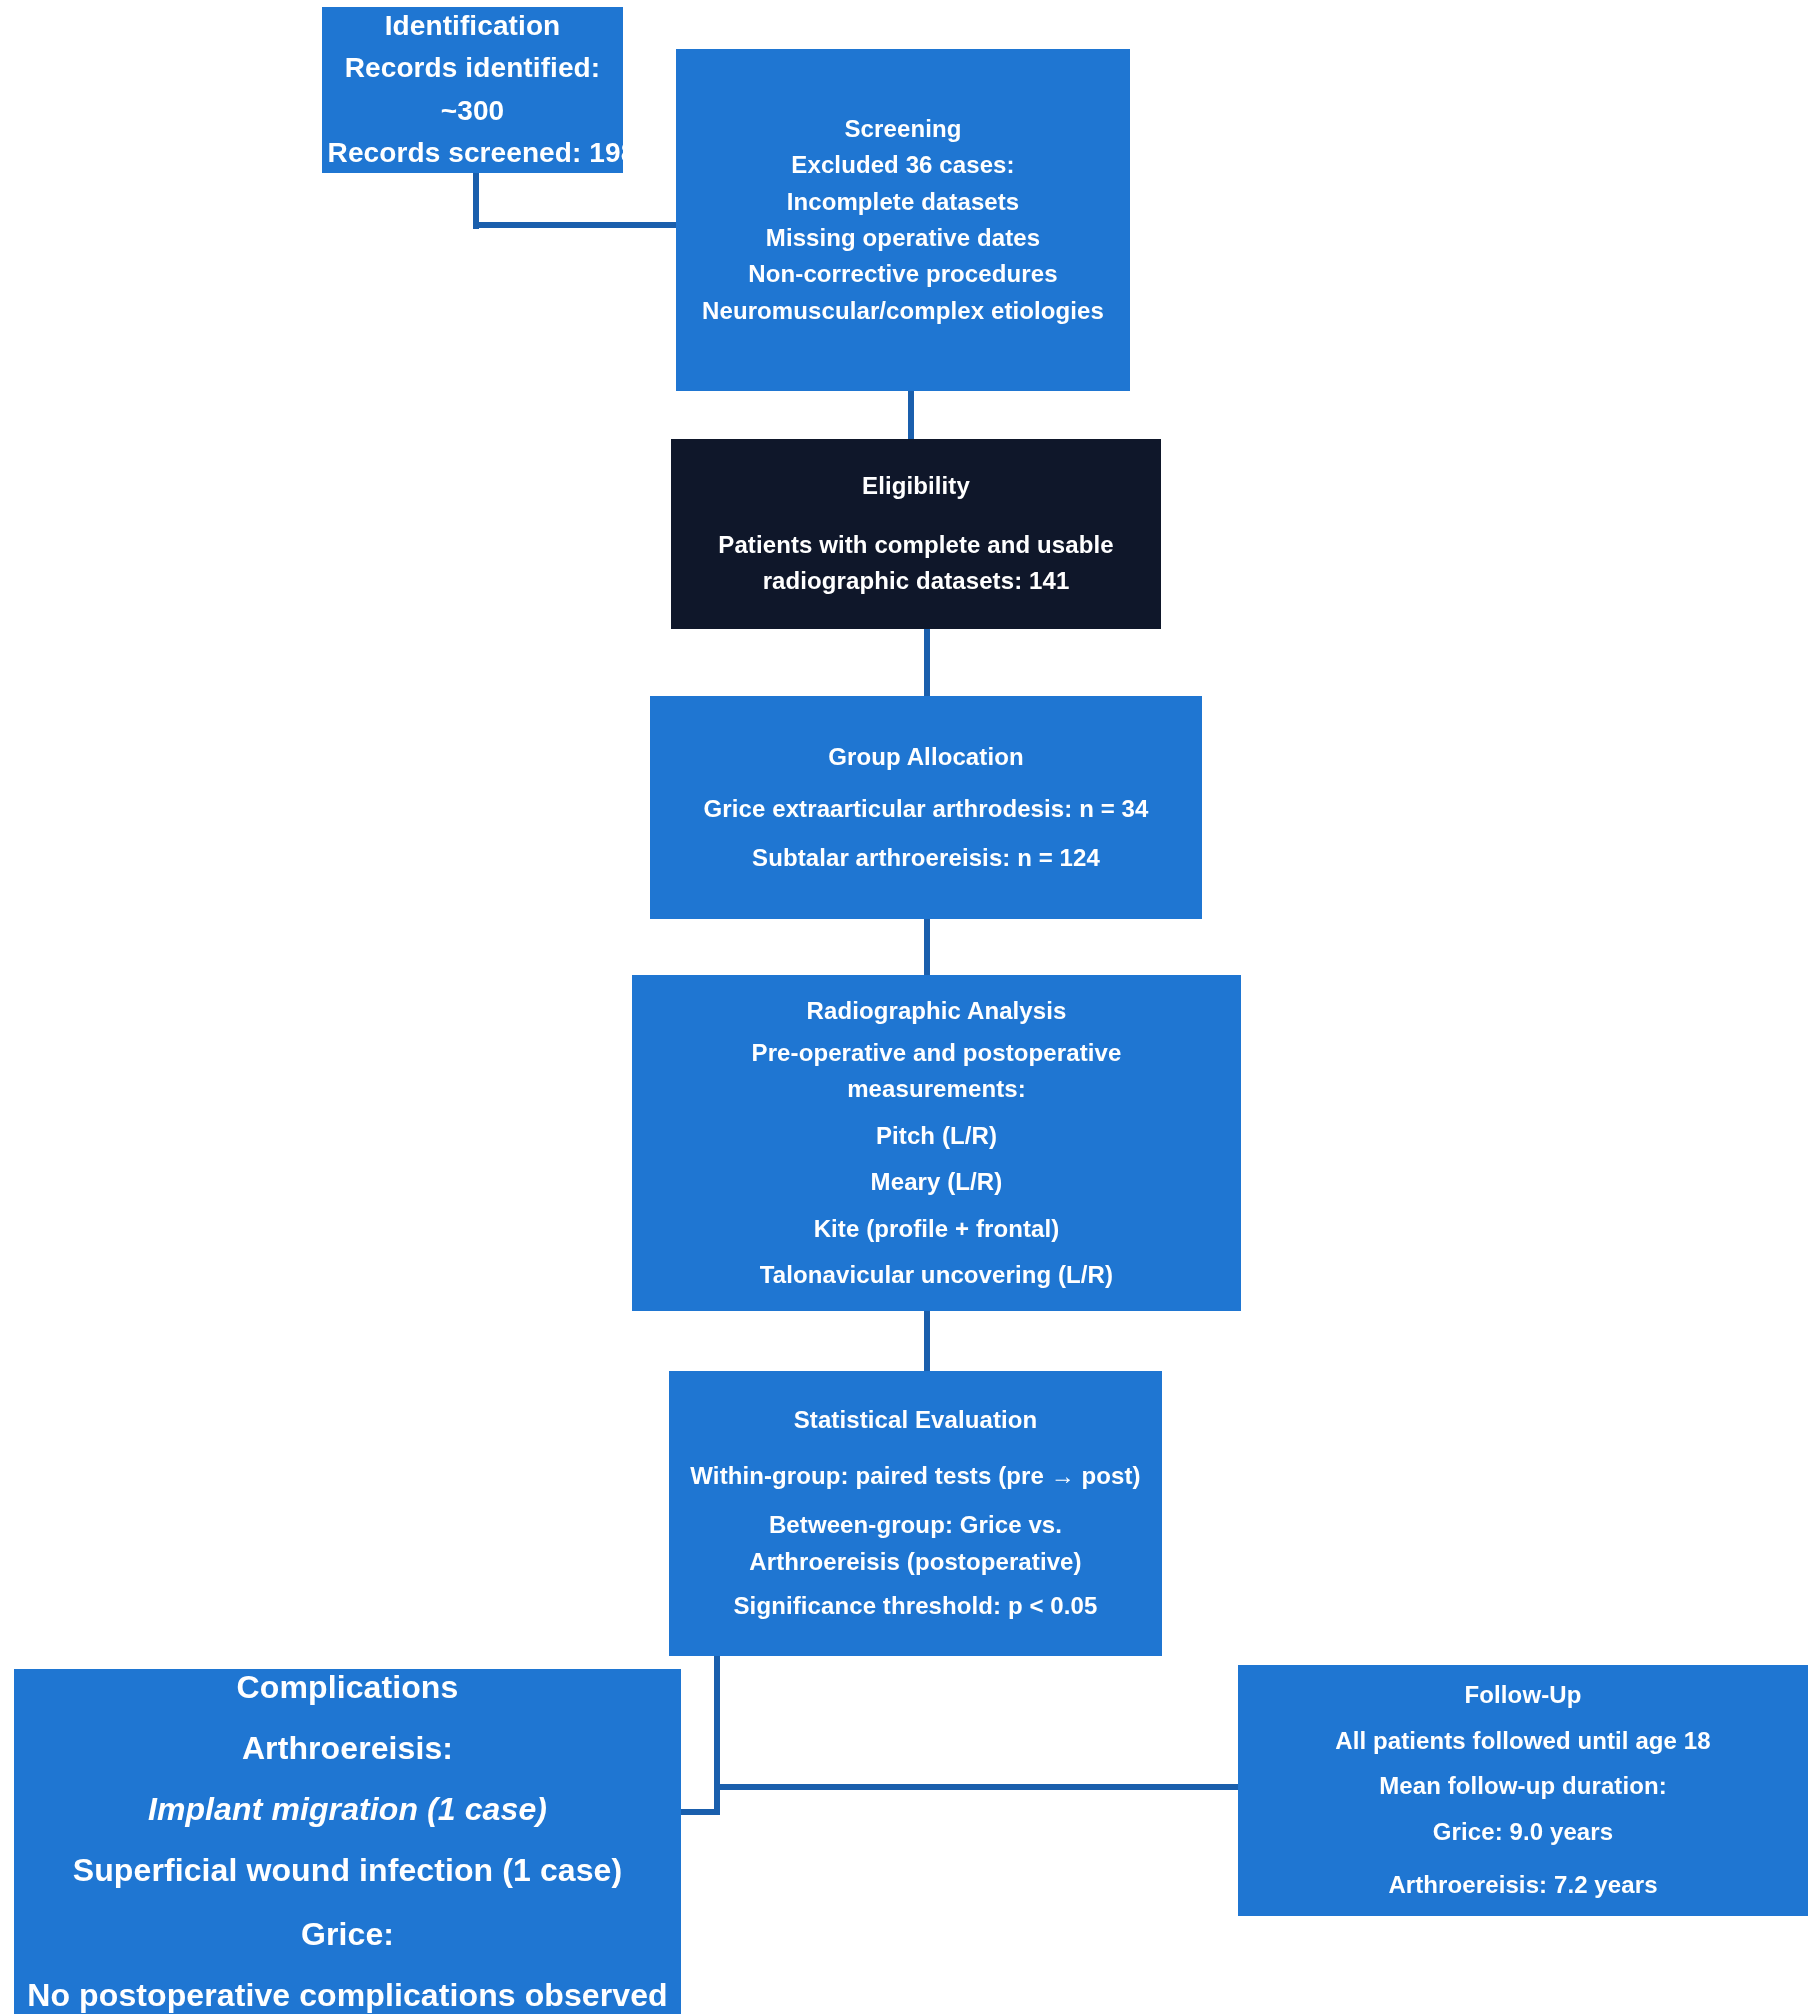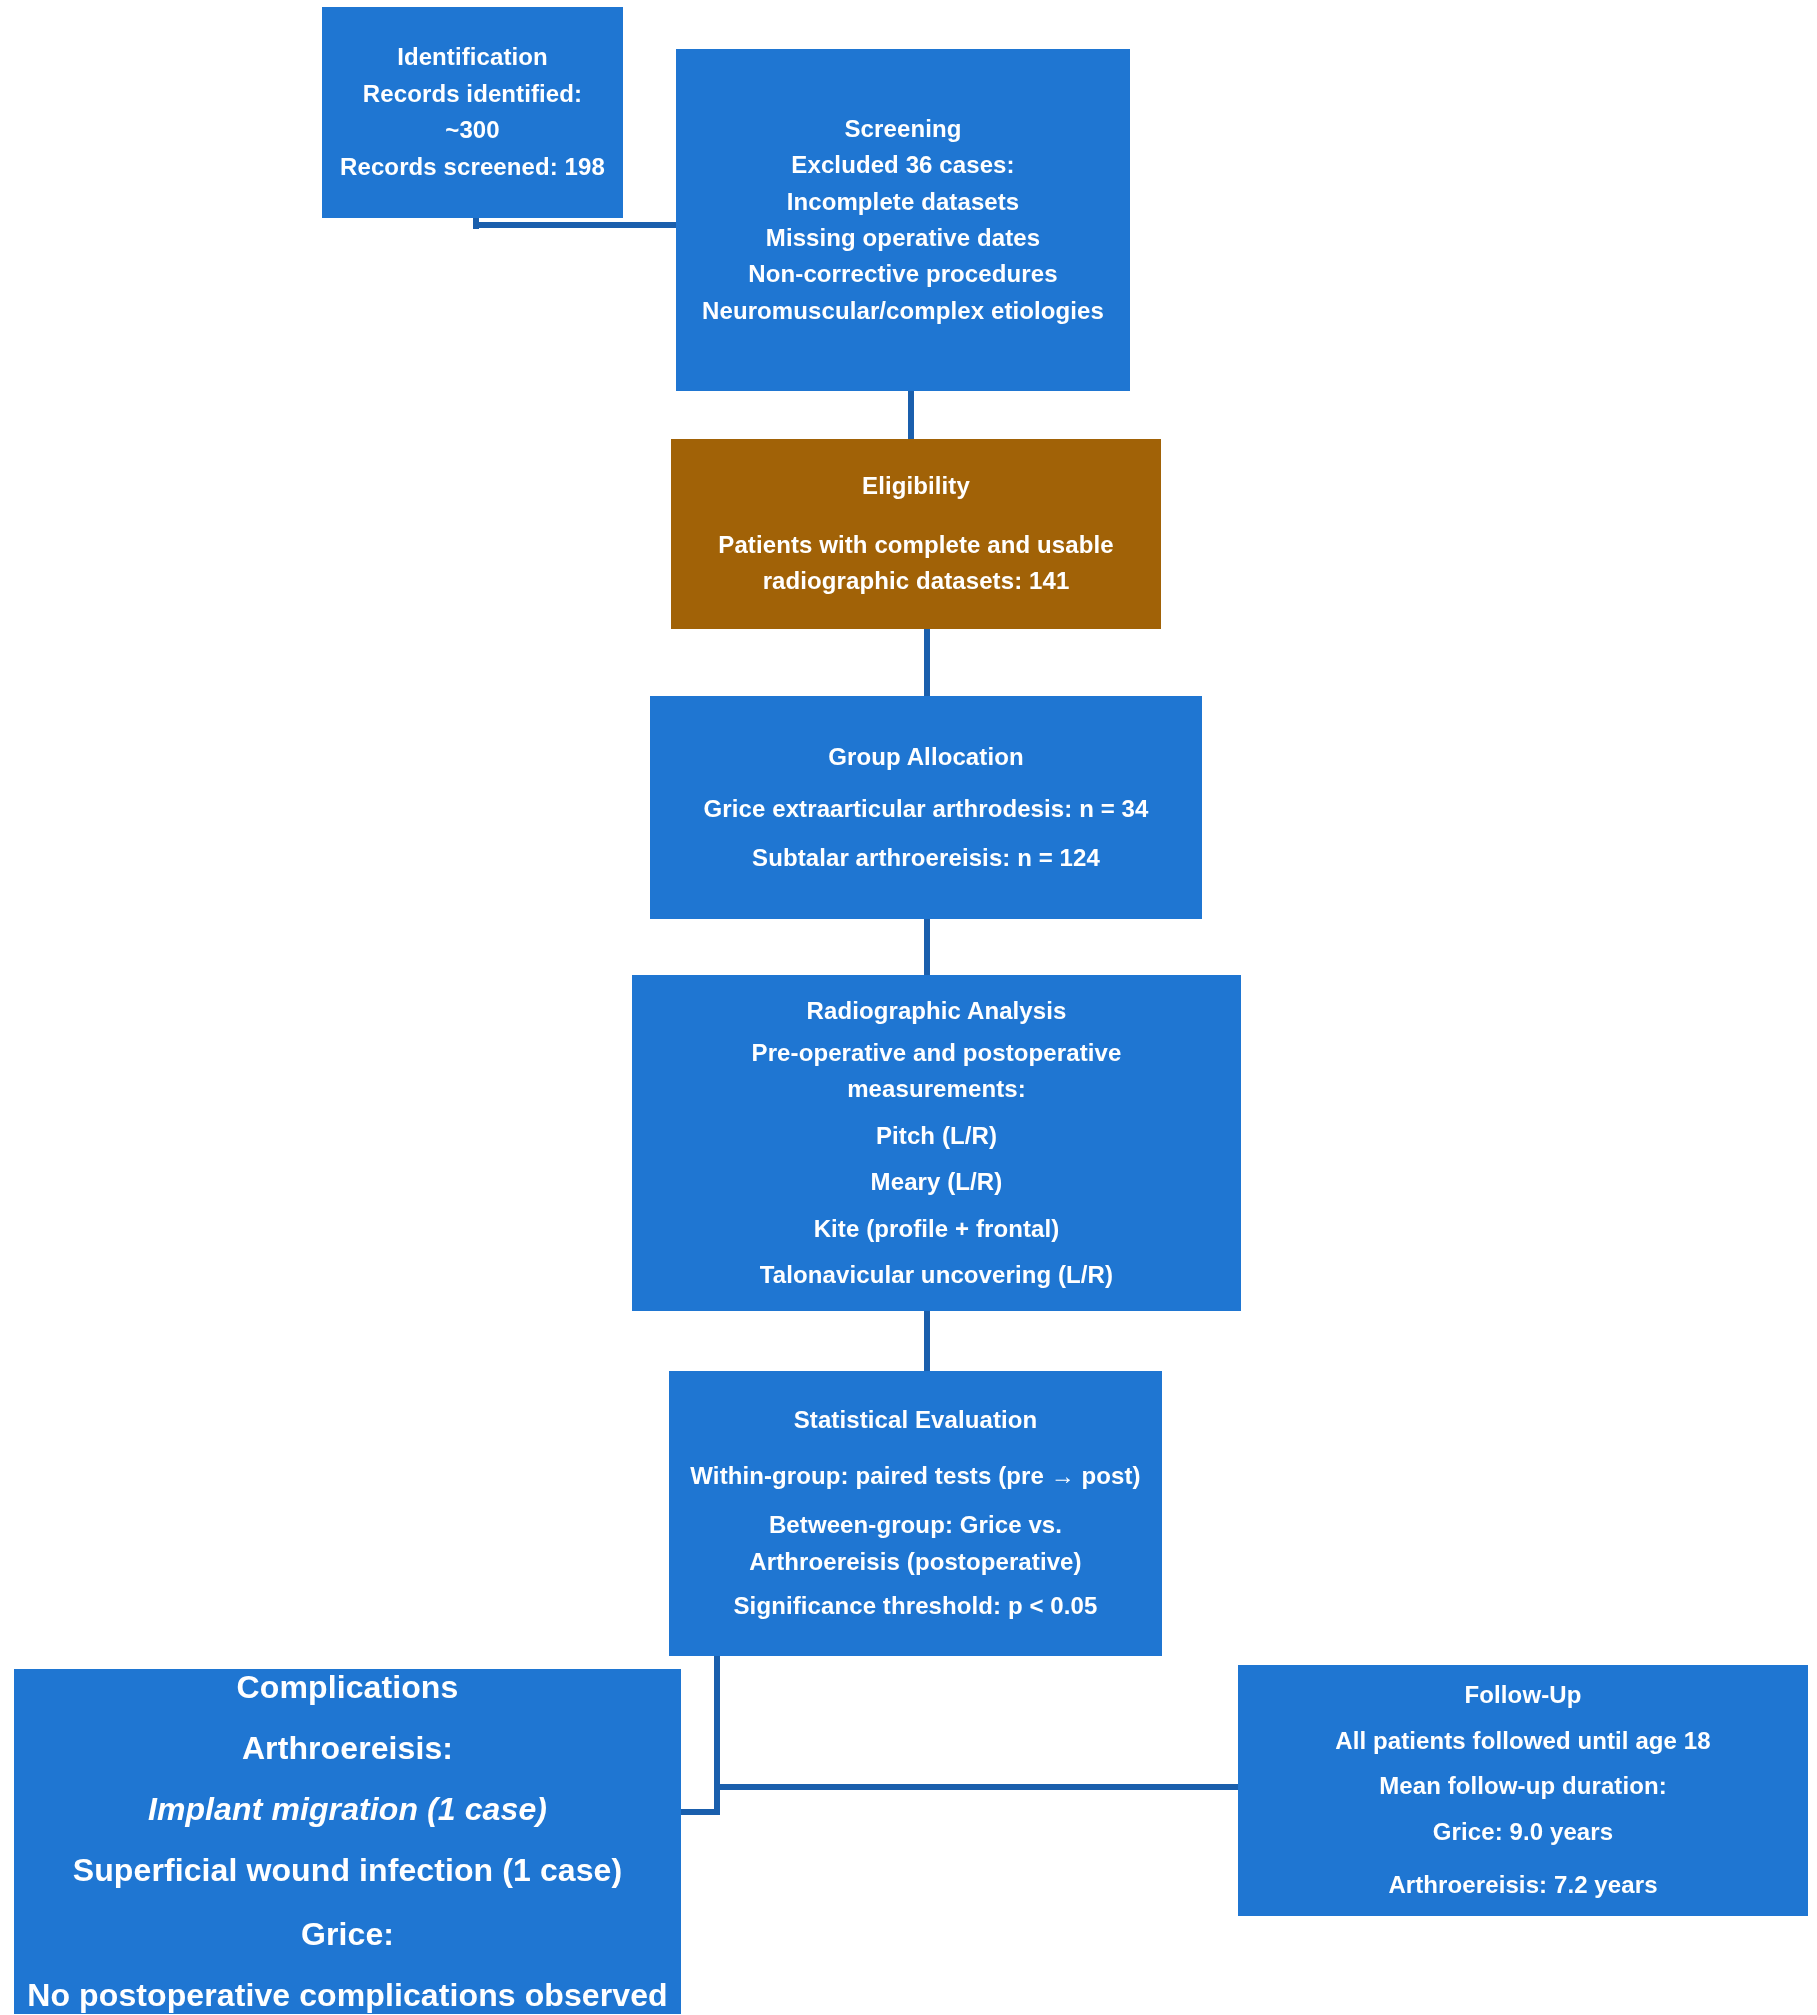--- a/index.html
+++ b/index.html
@@ -63,37 +63,37 @@
   <div class="connector v" style="left: 924px; top: 919px; height: 56px; background: rgb(26, 95, 173);"></div>
 
   <div class="connector v" style="left: 924px; top: 1311px; height: 61px; background: rgb(26, 95, 173);"></div>
 
   <div class="connector v" style="left: 714px; top: 1655px; height: 160px; background: rgb(26, 95, 173);"></div>
 
   <div class="connector h" style="left: 714px; top: 1784px; width: 524px; background: rgb(26, 95, 173);"></div>
 
   <div class="connector h" style="left: 679px; top: 1809px; width: 41px; background: rgb(26, 95, 173);"></div>
 
-  <div class="node" style="left: 322px; top: 6.7px; width: 301px; height: 211px; font-size: 24px; background: rgb(31, 118, 210); color: rgb(255, 255, 255);">
+  <div class="node" style="left: 322px; top: 6.7px; width: 301px; height: 166px; font-size: 28px; background: rgb(31, 118, 210); color: rgb(255, 255, 255);">
     <span class="line">Identification</span>
     <span class="line">Records identified:</span>
     <span class="line">~300</span>
     <span class="line">Records screened: 198</span>
   </div>
 
   <div class="node" style="left: 676px; top: 49px; width: 454px; height: 342px; font-size: 24px; background: rgb(31, 118, 210); color: rgb(255, 255, 255);">
     <span class="line">Screening</span>
     <span class="line">Excluded 36 cases:</span>
     <span class="line">Incomplete datasets</span>
     <span class="line">Missing operative dates</span>
     <span class="line">Non-corrective procedures</span>
     <span class="line wrap" style="max-width:403px;">Neuromuscular/complex etiologies</span>
   </div>
 
-  <div class="node" style="left: 671px; top: 439px; width: 490px; height: 190px; font-size: 24px; background: #a16207; color: rgb(255, 255, 255);">
+  <div class="node" style="left: 671px; top: 439px; width: 490px; height: 190px; font-size: 24px; background: #0f172a; color: rgb(255, 255, 255);">
     <span class="line" style="margin-bottom:22.4px;">Eligibility</span>
     <span class="line wrap" style="max-width:448px;">Patients with complete and usable radiographic datasets: 141</span>
   </div>
 
   <div class="node" style="left: 650px; top: 696px; width: 552px; height: 223px; font-size: 24px; background: rgb(31, 118, 210); color: rgb(255, 255, 255);">
     <span class="line" style="margin-bottom:15.7px;">Group Allocation</span>
     <span class="line" style="margin-bottom:12.3px;">Grice extraarticular arthrodesis: n = 34</span>
     <span class="line">Subtalar arthroereisis: n = 124</span>
   </div>
 

